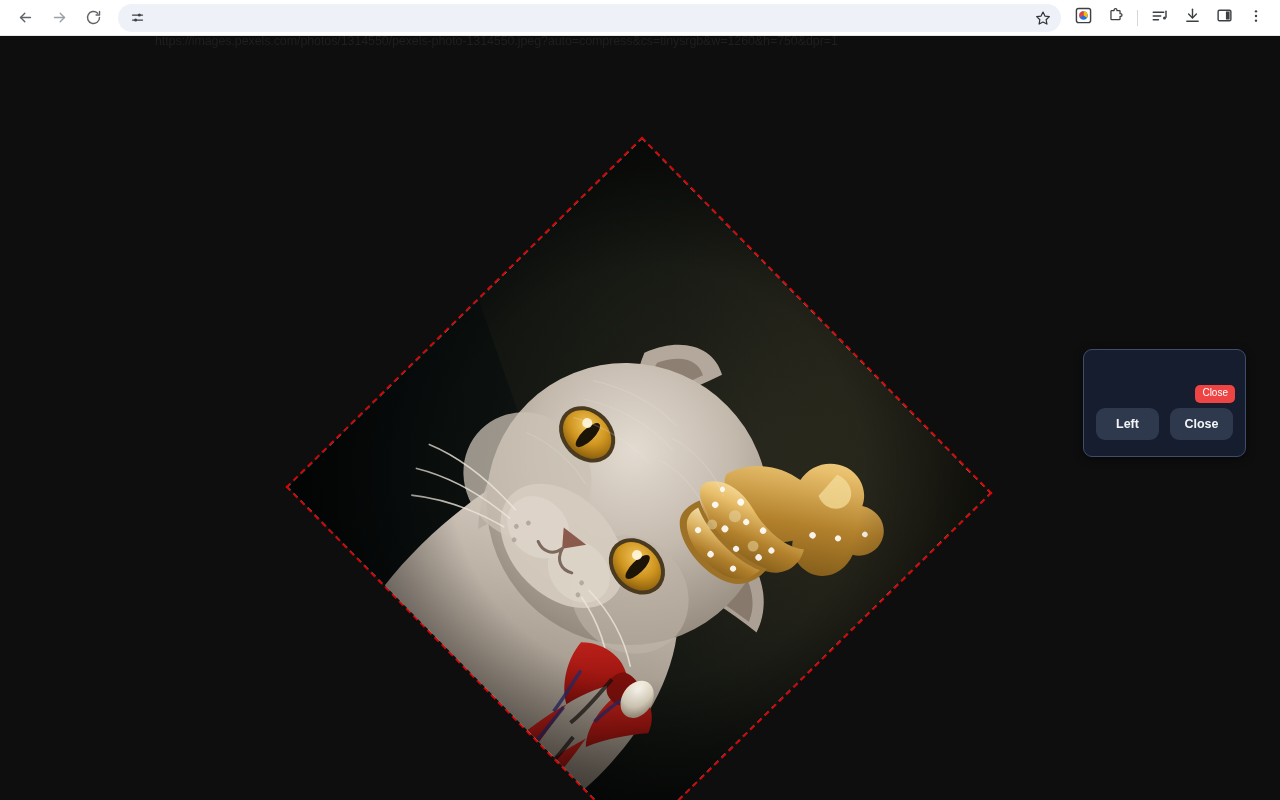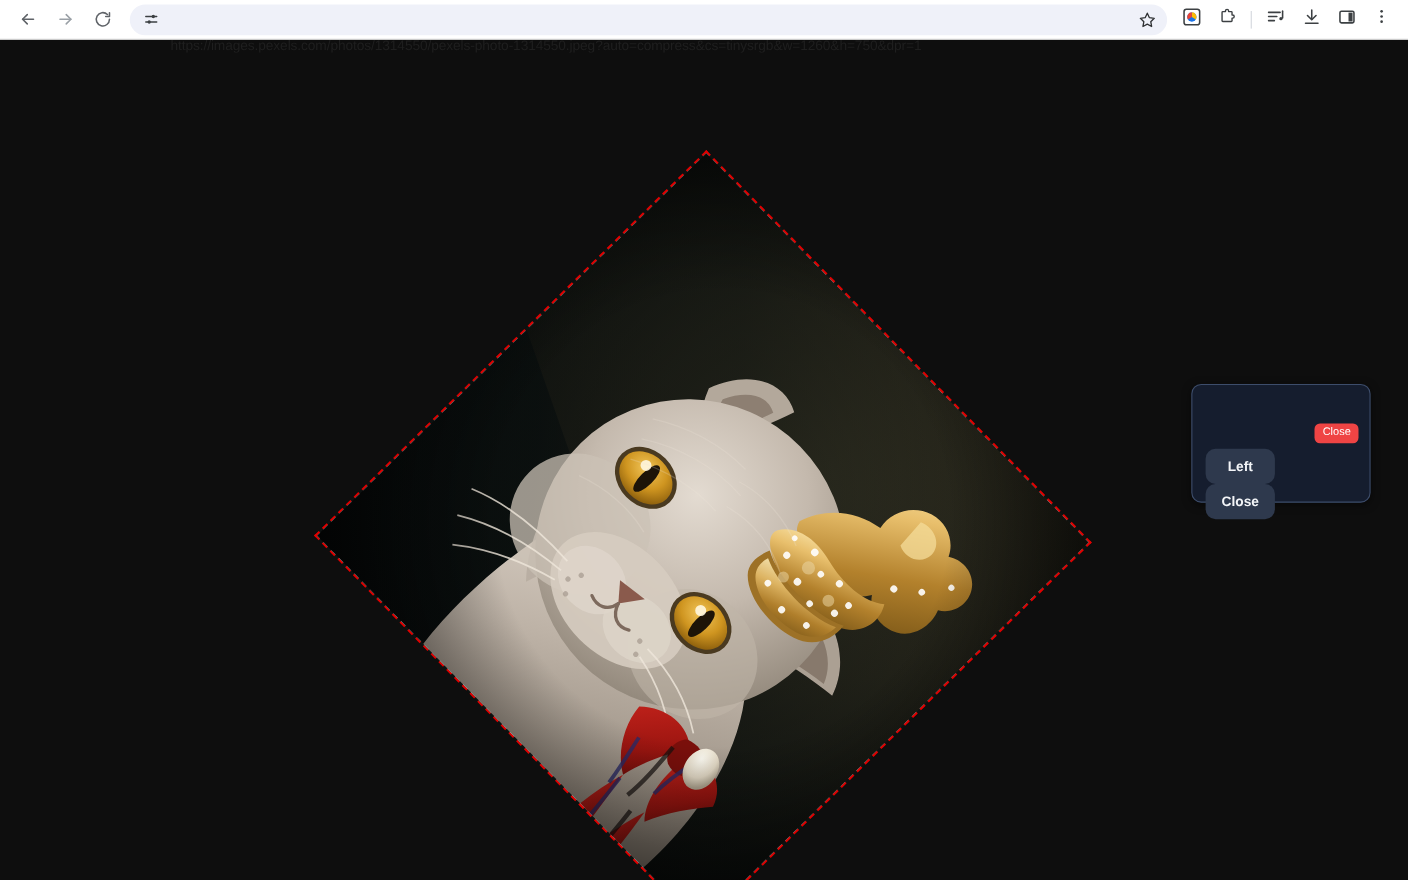--- a/index.html
+++ b/index.html
@@ -132,21 +132,20 @@
     line-height: 1.05;
     cursor: pointer;
     margin-top: 24px;
   }
   .panel-row {
     position: absolute;
     left: 0; right: 0; top: 58px;
     display: flex;
     justify-content: space-between;
     padding: 0 12px;
-    flex-direction: column;
   }
   .panel-btn {
     background: #2e394d;
     color: #f3f5f8;
     font-size: 12.5px;
     font-family: "Liberation Sans", sans-serif;
     font-weight: bold;
     border: none;
     border-radius: 9px;
     width: 63px; height: 32px;

